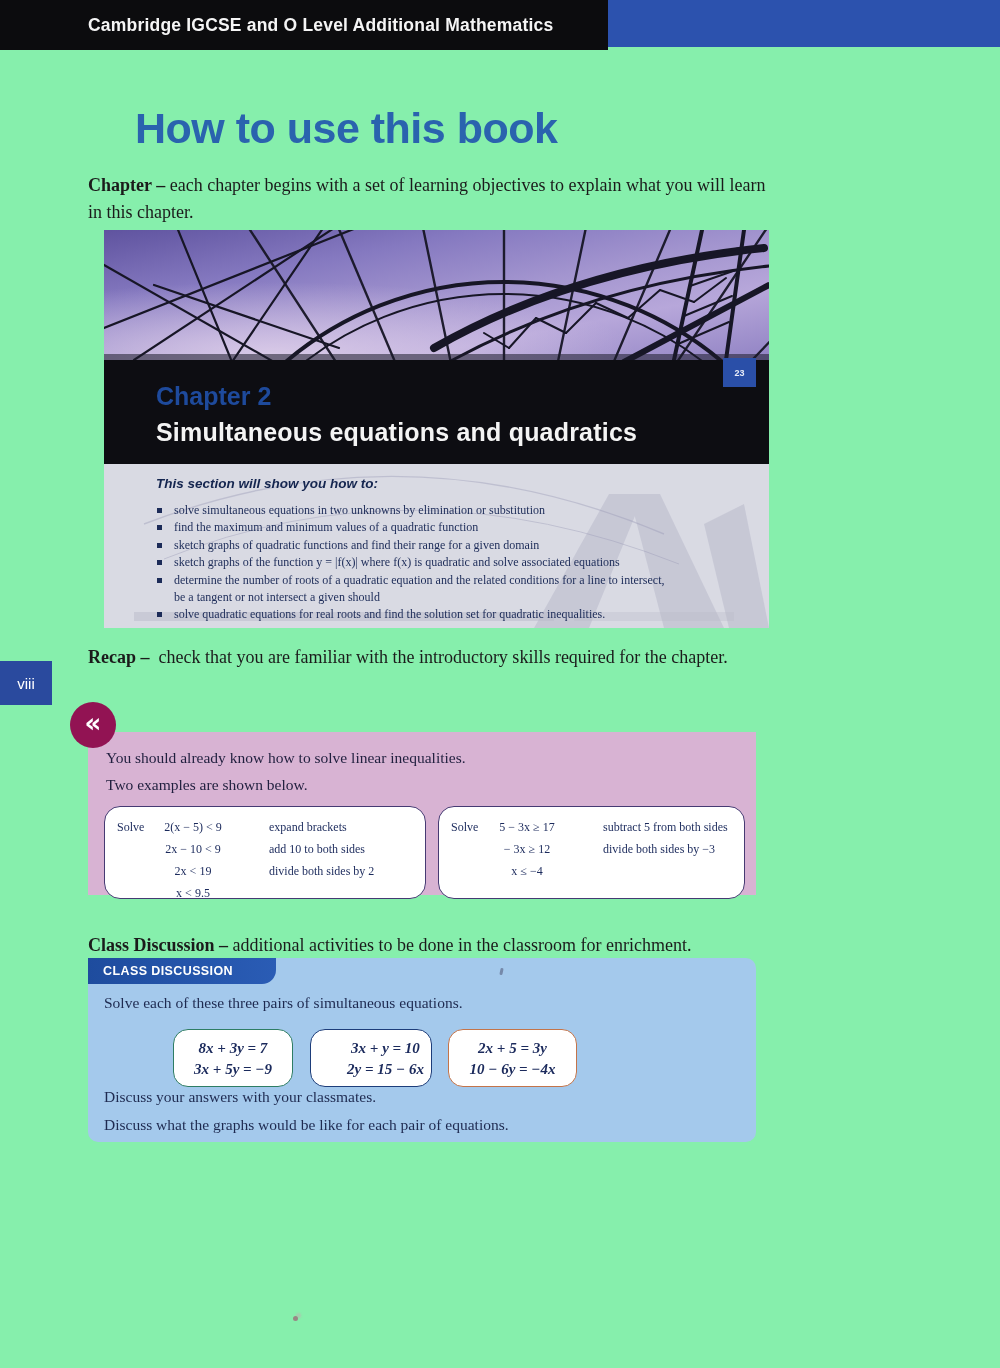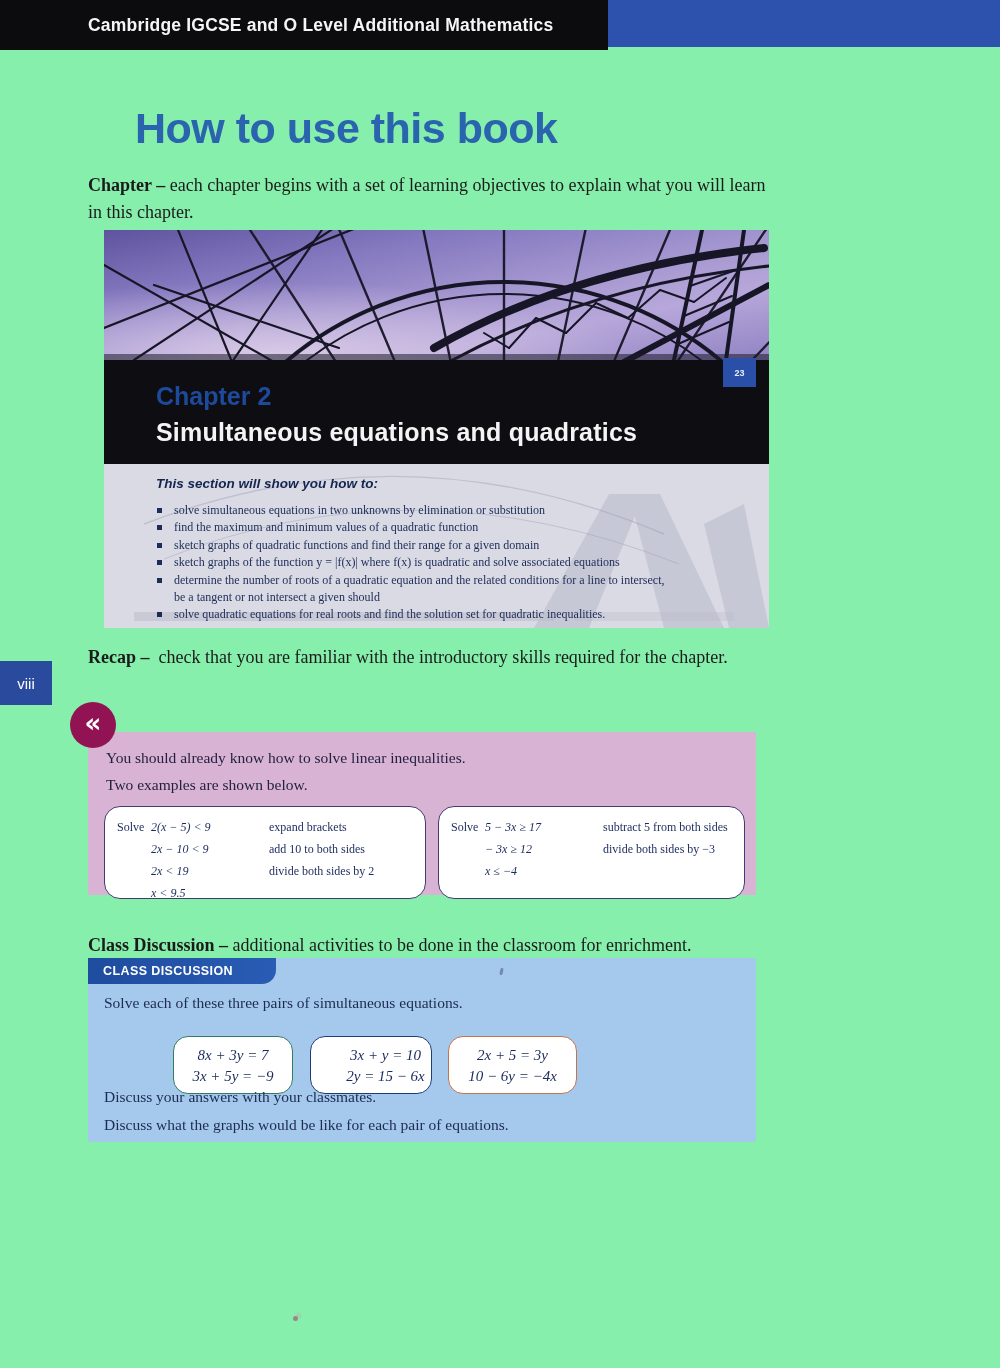--- a/index.html
+++ b/index.html
@@ -198,29 +198,29 @@
   .ex-row {
     display: grid;
     grid-template-columns: 34px 84px 1fr;
     column-gap: 0;
     height: 22px;
     align-items: center;
     color: #1b2a5c;
     font-size: 12px;
   }
   .ex-row .ex-label { text-align: left; }
-  .ex-row .ex-eq { text-align: left; font-style: italic; white-space: nowrap; }
+  .ex-row .ex-eq { text-align: center; white-space: nowrap; }
   .ex-row .ex-note { padding-left: 34px; white-space: nowrap; }
 
   
   .classbox {
     position: absolute; left: 88px; top: 958px;
     width: 668px; height: 184px;
     background: #a4c9ec;
-    border-radius: 3px;
+    border-radius: 10px;
   }
   .class-tab {
     position: absolute; left: 0; top: 0;
     width: 188px; height: 26px;
     background: linear-gradient(90deg, #1e4c9e, #2a5cb5);
     border-radius: 0 0 14px 0;
     display: flex; align-items: center;
   }
   .class-tab span {
     margin-left: 15px;
@@ -229,28 +229,29 @@
     font-weight: bold; font-size: 12.5px;
     letter-spacing: 0.4px;
   }
   .class-intro {
     position: absolute; left: 16px; top: 36px;
     color: #1e2a50;
     font-size: 15.5px;
   }
   .eq-boxes { position: absolute; left: 0; top: 62px; width: 668px; }
   .eq-box {
-    position: absolute; top: 16px;
+    position: absolute; top: 9px;
     height: 58px;
     background: #ffffff;
     border: 1.5px solid;
     border-radius: 15px;
     display: flex; flex-direction: column;
     align-items: center; justify-content: center;
     row-gap: 3px;
+    font-weight: bold;
   }
   .eq-box.b0 { left: 85px;  width: 120px; }
   .eq-box.b1 { left: 222px; width: 122px; padding-left: 29px; }
   .eq-box.b2 { left: 360px; width: 129px; }
   .eq-line {
     color: #1b2a5c;
     font-size: 15px;
     font-style: italic;
     line-height: 1.2;
     white-space: nowrap;

